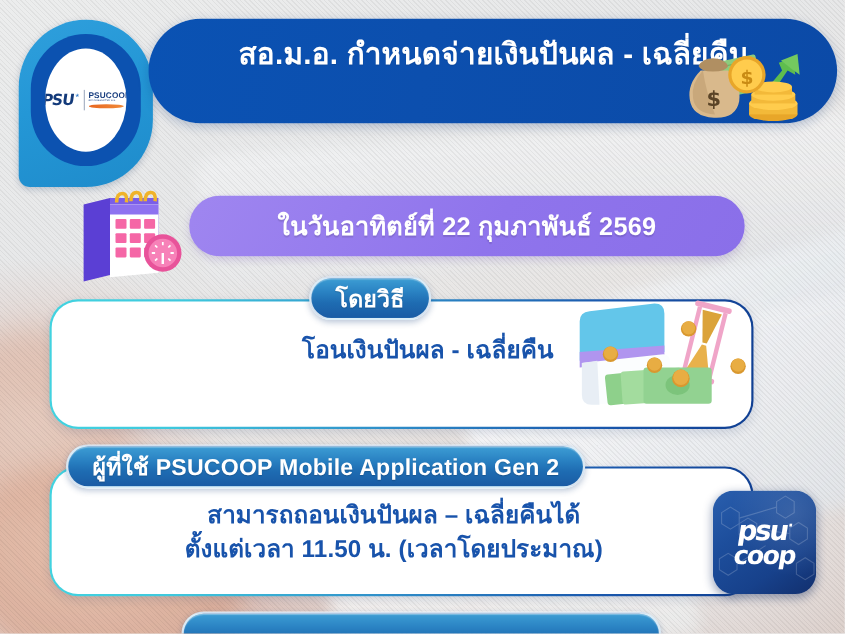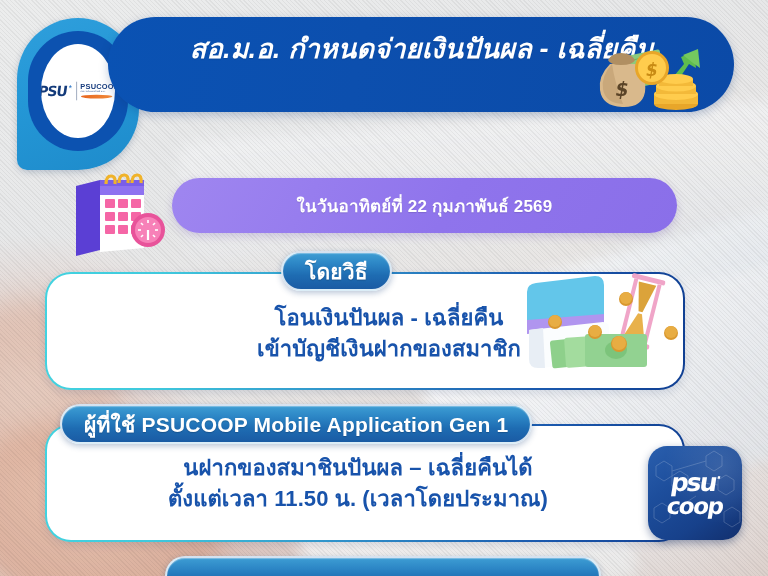--- a/index.html
+++ b/index.html
@@ -87,25 +87,24 @@
   .logo-div{ width:1px; height:20px; background:#9aa6bb; margin:0 2px; }
   .logo-right{ display:flex; flex-direction:column; line-height:1; }
   .logo-coop{ font-size:8px; font-weight:700; color:#173c7e; letter-spacing:.2px; }
   .logo-sub{ font-size:2.6px; color:#2a4d8a; letter-spacing:.1px; }
   .logo-swoosh{
     width:34px; height:4px; margin-top:1px; border-radius:50%;
     background:linear-gradient(90deg,#e8661f,#f08a3a);
   }
 
   .header-banner{
-    position:absolute; left:108px; top:17px; width:626px; height:95px;
+    position:absolute; left:135px; top:17px; width:626px; height:95px;
     background:linear-gradient(100deg,#0a52b3 0%,#0c4fae 40%,#0b4aa7 100%);
     border-radius:68px;
     box-shadow:0 3px 10px rgba(10,50,120,.25);
-    font-style:italic;
   }
   .header-title{
     position:absolute; left:34px; top:14px; width:560px;
     text-align:center; color:#fff;
     font-size:27px; font-weight:700; line-height:1.38;
     letter-spacing:.2px;
     text-shadow:0 1px 1px rgba(0,0,0,.12);
   }
   .header-title .l2{ display:block; }
 
@@ -117,21 +116,21 @@
 
   
   .date-pill{
     position:absolute; left:172px; top:178px; width:505px; height:55px;
     background:linear-gradient(120deg,#9f86f0 0%,#8f74ec 55%,#8a6fe9 100%);
     border-radius:28px;
     box-shadow:0 3px 8px rgba(90,60,170,.22);
     display:flex; align-items:center; justify-content:center;
   }
   .date-pill span{
-    color:#fff; font-size:17px; font-weight:700; letter-spacing:.2px;
+    color:#fff; font-size:23px; font-weight:700; letter-spacing:.2px;
     text-shadow:0 1px 1px rgba(0,0,0,.12);
   }
 
   
   .card{
     position:absolute;
     border-radius:26px;
     padding:2px;
     background:linear-gradient(95deg,#42d3e0 0%,#3fc9dd 18%,#2f8fc9 48%,#1a58ad 78%,#103f92 100%);
     box-shadow:0 3px 9px rgba(30,60,110,.14);
@@ -311,21 +310,20 @@
   </svg>
 
   <div class="date-pill">
     <span>ในวันอาทิตย์ที่ 22 กุมภาพันธ์ 2569</span>
   </div>
 
   <div class="card card1">
     <div class="card-inner">
       <div class="card-text">
         <div>โอนเงินปันผล - เฉลี่ยคืน</div>
-        <div>เข้าบัญชีเงินฝากของสมาชิก</div>
       </div>
 
       <svg class="wallet-ill" viewBox="0 0 176 112">
 
         <path d="M4 22 q0 -8 9 -9 L72 6 q9 0 9 9 L81 50 L4 58 Z" fill="#63c6ea"></path>
         <path d="M4 50 L81 44 L81 56 L4 64 Z" fill="#b095ef"></path>
         <path d="M6 60 L80 52 q6 0 6 7 L86 84 q0 8 -9 9 L16 98 q-10 0 -10 -9 Z" fill="#fbfdfe"></path>
         <path d="M6 60 L20 58 L22 98 L15 98 q-9 0 -9 -9 Z" fill="#e8eef5"></path>
 
         <g transform="rotate(14 118 44)">
@@ -358,28 +356,28 @@
     </div>
   </div>
 
   <div class="badge badge1">
     <span>โดยวิธี</span>
   </div>
 
   <div class="card card2">
     <div class="card-inner">
       <div class="card-text">
-        <div>นฝากของสมาชินปันผล – เฉลี่ยคืนได้</div>
+        <div>สามารถถอนเงินปันผล – เฉลี่ยคืนได้</div>
         <div>ตั้งแต่เวลา 11.50 น. (เวลาโดยประมาณ)</div>
       </div>
     </div>
   </div>
 
   <div class="badge badge2">
-    <span>ผู้ที่ใช้ PSUCOOP Mobile Application Gen 1</span>
+    <span>ผู้ที่ใช้ PSUCOOP Mobile Application Gen 2</span>
   </div>
 
   <div class="app-icon">
     <svg class="app-hex" viewBox="0 0 94 94">
       <g fill="none" stroke="#ffffff" stroke-width="1">
         <polygon points="8,20 16,15 24,20 24,30 16,35 8,30"></polygon>
         <polygon points="24,30 32,25 40,30 40,40 32,45 24,40"></polygon>
         <polygon points="58,10 66,5 74,10 74,20 66,25 58,20"></polygon>
         <polygon points="70,34 78,29 86,34 86,44 78,49 70,44"></polygon>
         <polygon points="6,62 14,57 22,62 22,72 14,77 6,72"></polygon>

